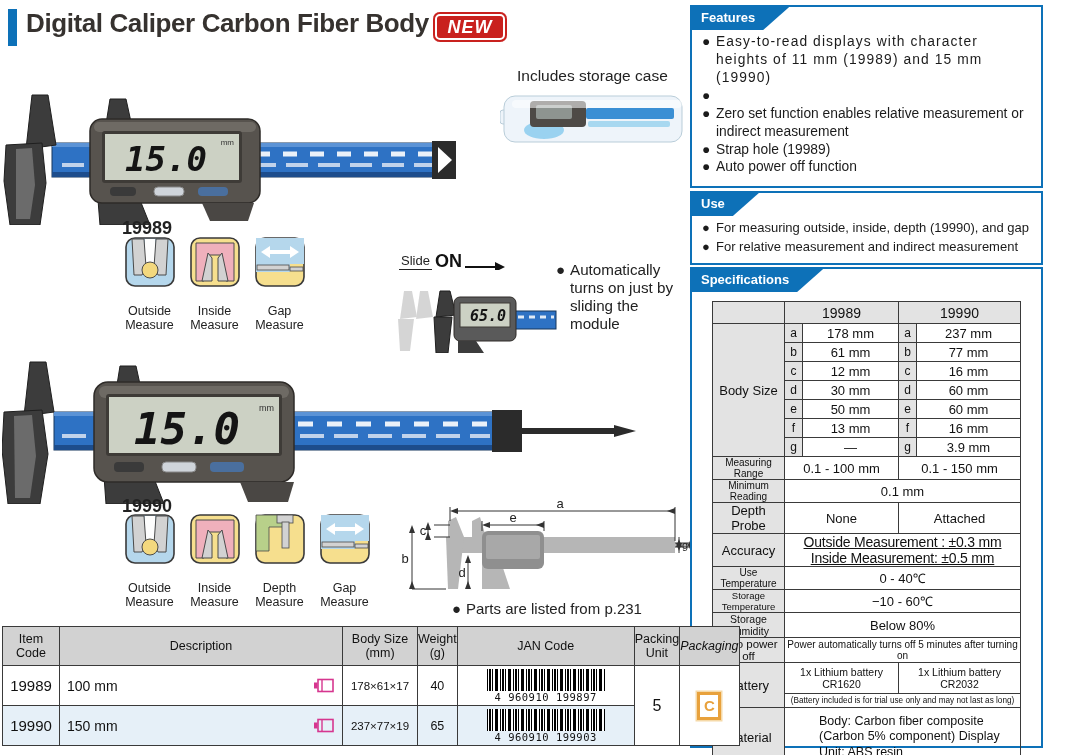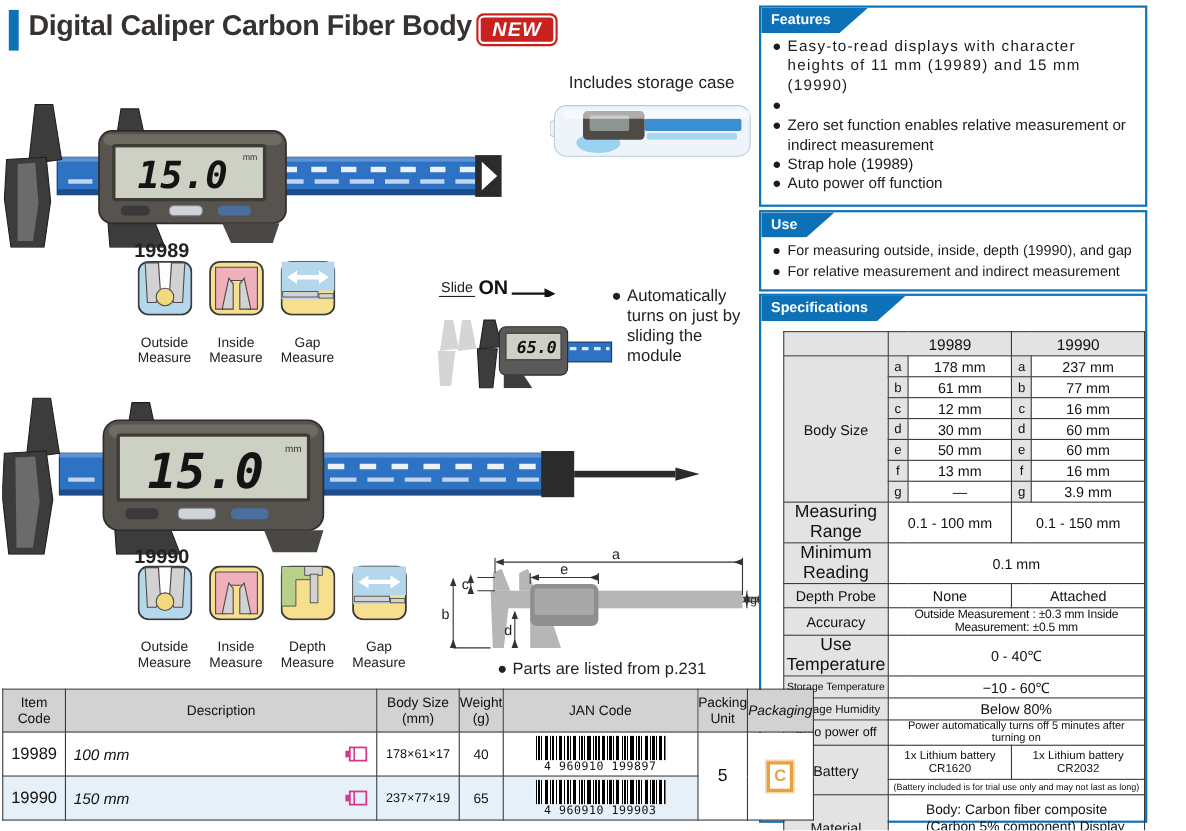--- a/index.html
+++ b/index.html
@@ -50,38 +50,38 @@
   #spec-table{position:absolute;left:20px;top:32px;border-collapse:collapse;table-layout:fixed;
               font-size:13px;color:#111;}
   #spec-table td,#spec-table th{border:1px solid #3a3a3a;padding:0 2px;text-align:center;overflow:hidden;}
   #spec-table .lab{background:#e3e3e3;font-weight:normal;}
   #spec-table .dim{background:#e3e3e3;font-size:12px;}
   .w-lab{width:72px;} .w-dim{width:18px;} .w-v1{width:96px;} .w-v2{width:104px;}
   #spec-table .hrow th{height:21px;background:#e3e3e3;font-size:14px;font-weight:normal;}
   #spec-table .diag{background:
       linear-gradient(to bottom right,#e3e3e3 calc(50% - 0.8px),#555 calc(50% - 0.8px),#555 calc(50% + 0.8px),#e3e3e3 calc(50% + 0.8px));}
   #spec-table .dimrow td{height:18px;}
-  .fs9{font-size:11px;letter-spacing:-0.2px;} .fs95{font-size:9.5px;} .fs10{font-size:10px;}
-  .fs105{font-size:10.5px;} .fs11{font-size:16px;} .fs115{font-size:11.5px;}
+  .fs9{font-size:14px;letter-spacing:-0.2px;text-decoration:underline;} .fs95{font-size:9.5px;} .fs10{font-size:10px;}
+  .fs105{font-size:10.5px;} .fs11{font-size:10px;} .fs115{font-size:11.5px;}
   #spec-table .battery-v{font-size:10.5px;line-height:1.15;height:30px;}
   #spec-table .battery-note{font-size:8.2px;height:13px;border-top:1px dashed #555;}
   #spec-table .material-v{font-size:12.5px;text-align:left;padding:2px 4px 2px 34px;line-height:1.25;height:54px;}
 
   
   #order-table{position:absolute;left:2px;top:626px;border-collapse:collapse;table-layout:fixed;color:#111;}
   #order-table td,#order-table th{border:1px solid #3a3a3a;padding:0;text-align:center;overflow:hidden;}
   #order-table th{background:#d2d2d2;font-weight:normal;font-size:12.5px;line-height:1.15;height:38px;}
   #order-table .r{height:40px;}
   #order-table .row-alt td{background:#e6f0f8;}
   #order-table td.span-cell{background:#fff;}
   .c-code{width:57px;} .c-desc{width:283px;} .c-size{width:75px;} .c-wt{width:30px;}
   .c-jan{width:177px;} .c-pack{width:27px;} .c-pkg{width:35px;}
   .th-pack{font-size:10.5px;} .th-pkg{font-size:9.5px;font-style:italic;}
   .cell-code{font-size:15px;}
-  .cell-desc{display:flex;align-items:center;justify-content:space-between;padding:0 7px;font-size:14px;font-style:italic;}
+  .cell-desc{display:flex;align-items:center;justify-content:space-between;padding:0 7px;font-size:14px;}
   .cell-size{font-size:11.5px;} .cell-wt{font-size:12.5px;}
   .jan-wrap{display:flex;flex-direction:column;align-items:center;justify-content:flex-start;}
   .barcode{width:118px;height:22px;background:repeating-linear-gradient(90deg,
      #000 0 1px,#fff 1px 2px,#000 2px 4px,#fff 4px 5px,#000 5px 6px,#fff 6px 8px,
      #000 8px 11px,#fff 11px 13px);}
   .jan-num{font-family:"DejaVu Sans Mono",monospace;font-size:10.5px;letter-spacing:0.5px;}
   .pkg-box{margin:0 auto;width:18px;height:22px;border:3px solid #e8a13c;box-shadow:0 0 0 1.5px #f5d9a8;
            color:#e8a13c;font-weight:bold;font-size:15px;display:flex;align-items:center;justify-content:center;}
 </style>
 </head>

